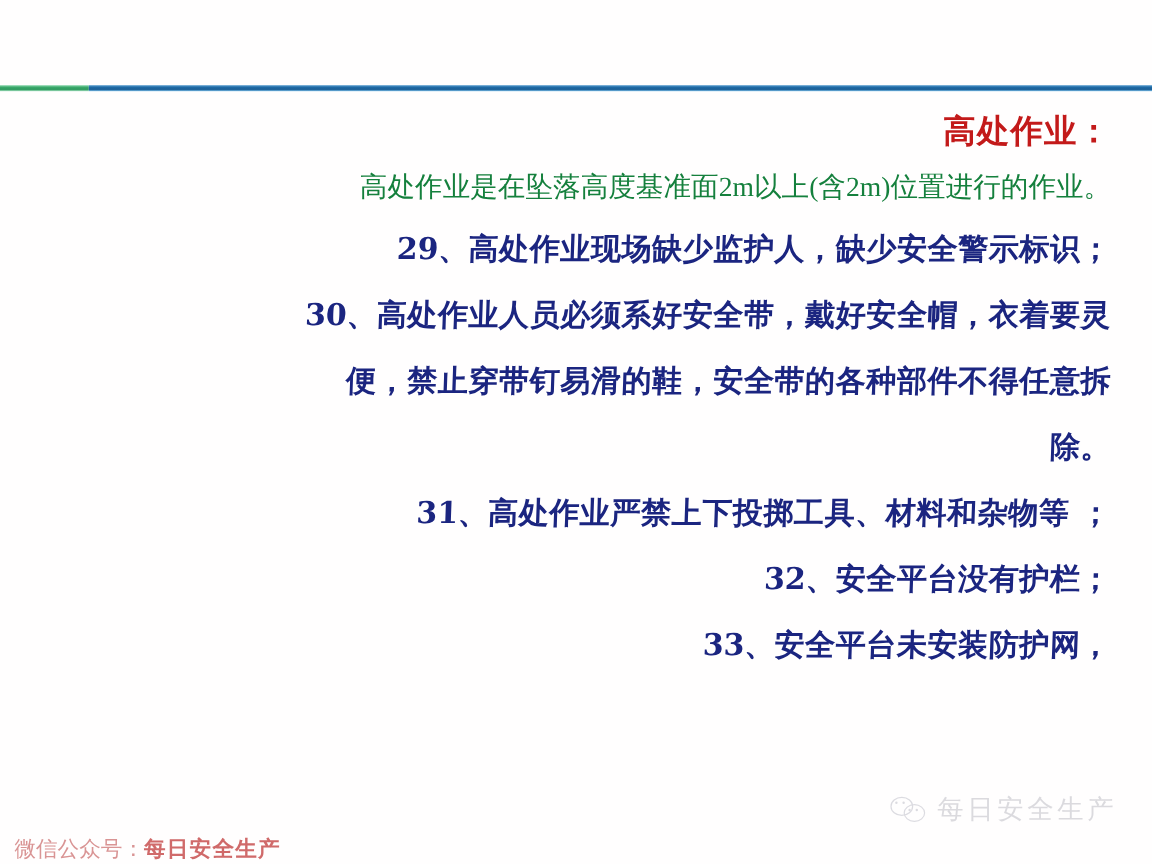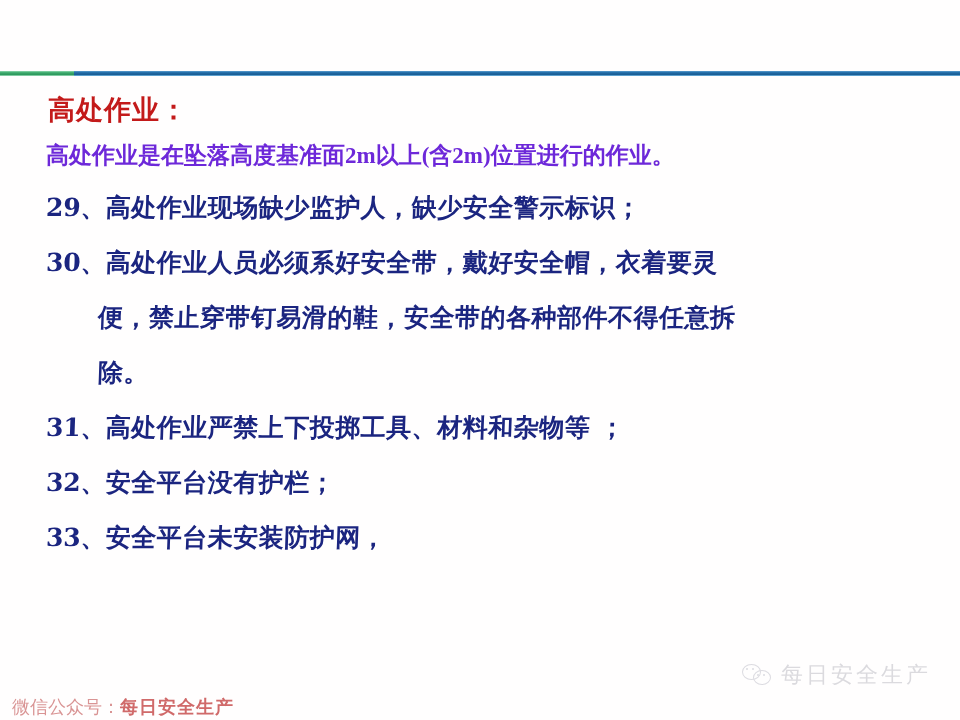--- a/index.html
+++ b/index.html
@@ -12,20 +12,21 @@
     background: #ffffff;
     font-family: "Liberation Serif", "DejaVu Serif", serif;
     overflow: hidden;
     position: relative;
   }
 
   .slide {
     position: absolute;
     inset: 0;
     background: #fffefe;
+    text-align: right;
   }
 
   
   .top-rule {
     position: absolute;
     left: 0;
     top: 71px;
     width: 960px;
     height: 5px;
     display: flex;
@@ -55,27 +56,26 @@
     color: #c31a1a;
     font-family: "DejaVu Sans", "Liberation Sans", sans-serif;
     font-weight: bold;
     font-size: 27px;
     line-height: 36px;
     letter-spacing: 1px;
     margin: 0 0 12px 2px;
   }
 
   .definition {
-    color: #6d28d9;
+    color: #15803d;
     font-family: "Liberation Serif", "DejaVu Serif", serif;
     font-size: 23px;
     line-height: 32px;
     margin: 0 0 8px 0;
     white-space: nowrap;
-    font-weight: bold;
   }
 
   .item {
     color: #1b2580;
     font-family: "DejaVu Serif", "Liberation Serif", serif;
     font-weight: bold;
     font-size: 25px;
     line-height: 55px;
     letter-spacing: 0.5px;
     white-space: nowrap;

